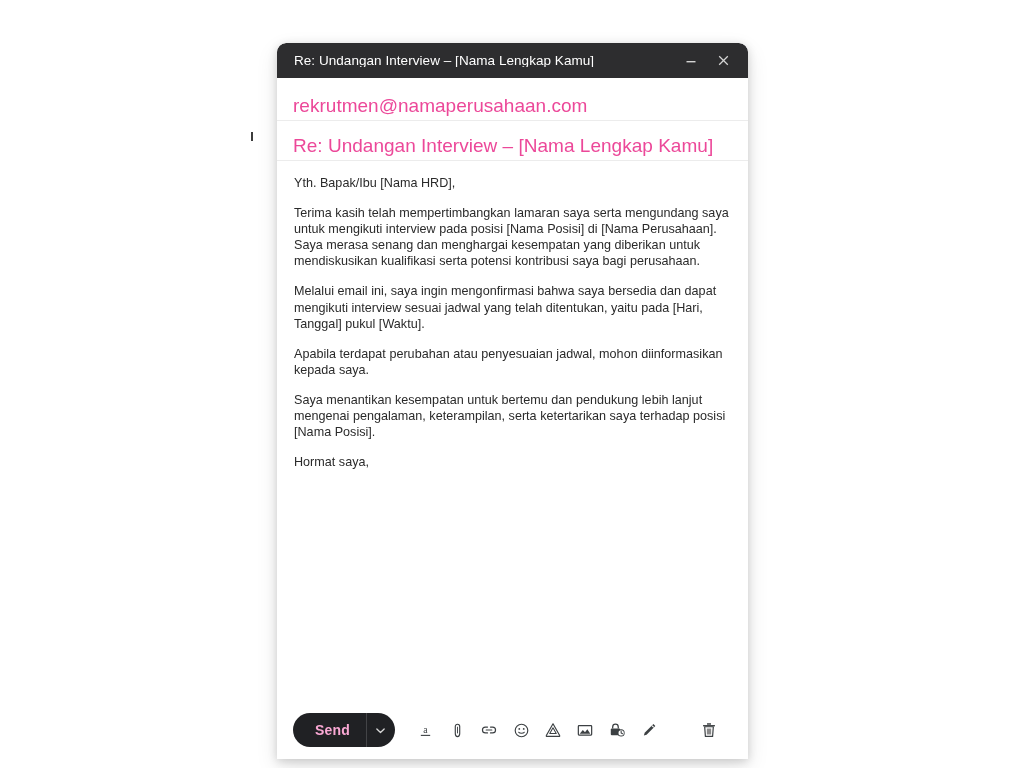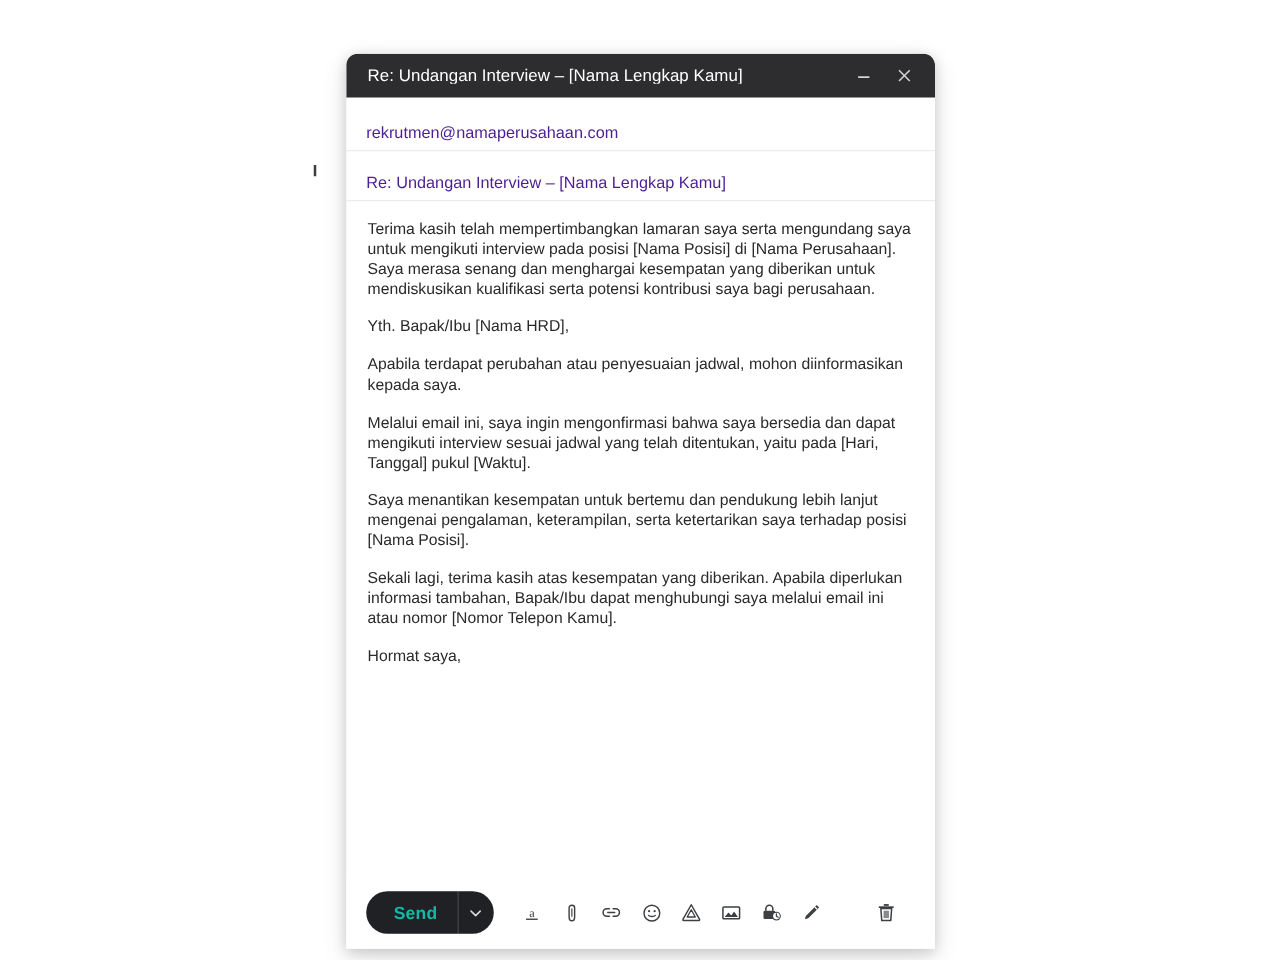--- a/index.html
+++ b/index.html
@@ -109,22 +109,22 @@
     height: 30px;
     display: flex;
     align-items: center;
     padding: 0 16px;
     border-bottom: 1px solid #ececec;
     margin: 0 0 0 0;
   }
   .field-recipient { margin-top: 13px; height: 29px; }
   .field-subject { margin-top: 10px; height: 29px; }
   .field-text {
-    font-size: 13px;
-    color: #4c1d95;
+    font-size: 19px;
+    color: #ec4899;
     line-height: 1;
     letter-spacing: 0.02px;
   }
 
   
   .mail-body {
     flex: 1 1 auto;
     padding: 14px 17px 6px 17px;
     overflow-y: auto;
     font-size: 12.6px;
@@ -151,21 +151,21 @@
   .send-group {
     display: flex;
     align-items: center;
     height: 34px;
     background: #202124;
     border-radius: 17px;
     cursor: pointer;
     flex: 0 0 auto;
   }
   .send-label {
-    color: #14b8a6;
+    color: #f9a8d4;
     font-size: 14px;
     font-weight: bold;
     padding: 0 16px 0 22px;
     letter-spacing: 0.15px;
     line-height: 1;
   }
   .send-caret {
     width: 28px;
     height: 34px;
     display: flex;
@@ -239,26 +239,25 @@
 
     <div class="field-row field-recipient" title="Recipients">
       <span class="field-text">rekrutmen@namaperusahaan.com</span>
     </div>
 
     <div class="field-row field-subject" title="Subject">
       <span class="field-text">Re: Undangan Interview – [Nama Lengkap Kamu]</span>
     </div>
 
     <div class="mail-body">
+      <p>Yth. Bapak/Ibu [Nama HRD],</p>
       <p>Terima kasih telah mempertimbangkan lamaran saya serta mengundang saya untuk mengikuti interview pada posisi [Nama Posisi] di [Nama Perusahaan]. Saya merasa senang dan menghargai kesempatan yang diberikan untuk mendiskusikan kualifikasi serta potensi kontribusi saya bagi perusahaan.</p>
-      <p>Yth. Bapak/Ibu [Nama HRD],</p>
+      <p>Melalui email ini, saya ingin mengonfirmasi bahwa saya bersedia dan dapat mengikuti interview sesuai jadwal yang telah ditentukan, yaitu pada [Hari, Tanggal] pukul [Waktu].</p>
       <p>Apabila terdapat perubahan atau penyesuaian jadwal, mohon diinformasikan kepada saya.</p>
-      <p>Melalui email ini, saya ingin mengonfirmasi bahwa saya bersedia dan dapat mengikuti interview sesuai jadwal yang telah ditentukan, yaitu pada [Hari, Tanggal] pukul [Waktu].</p>
       <p>Saya menantikan kesempatan untuk bertemu dan pendukung lebih lanjut mengenai pengalaman, keterampilan, serta ketertarikan saya terhadap posisi [Nama Posisi].</p>
-      <p>Sekali lagi, terima kasih atas kesempatan yang diberikan. Apabila diperlukan informasi tambahan, Bapak/Ibu dapat menghubungi saya melalui email ini atau nomor [Nomor Telepon Kamu].</p>
       <p>
         <span class="sig-line">Hormat saya,</span>
       </p>
     </div>
 
     <div class="toolbar">
 
       <div class="send-group">
         <span class="send-label">Send</span>
         <span class="send-caret">

